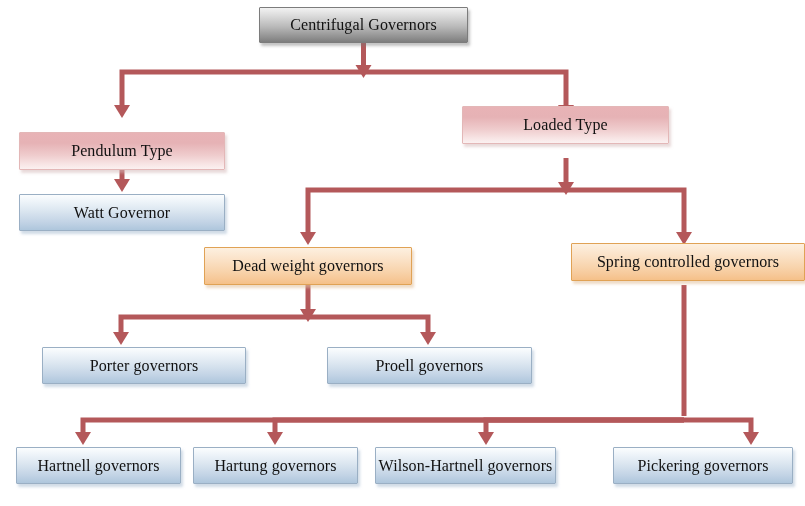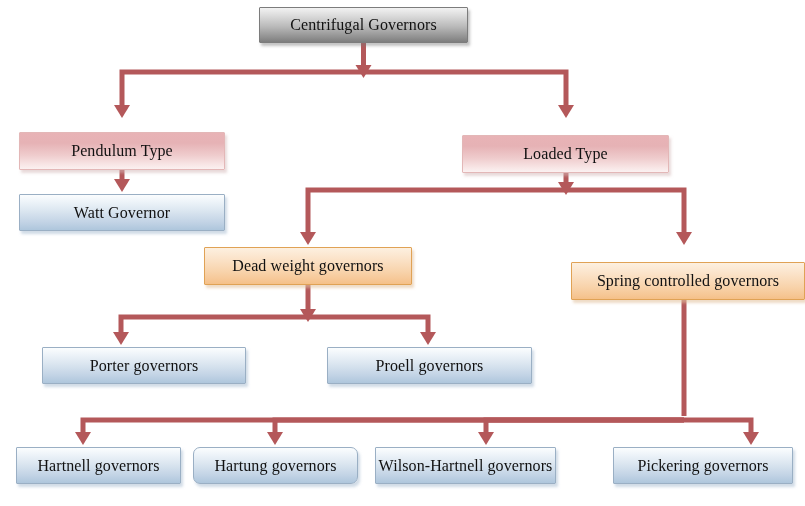--- a/index.html
+++ b/index.html
@@ -139,42 +139,42 @@
       </g>
     </svg>
 
   <div id="node-layer">
       <div class="node root" style="left: 259px; top: 7px; width: 209px; height: 36px;">
         <span class="label">Centrifugal Governors</span>
       </div>
       <div class="node rose" style="left: 19px; top: 120px; width: 206px; height: 38px; margin-top: 12px;">
         <span class="label">Pendulum Type</span>
       </div>
-      <div class="node rose" style="left: 462px; top: 135px; width: 207px; height: 38px;">
+      <div class="node rose" style="left: 462px; top: 106px; width: 207px; height: 38px;">
         <span class="label">Loaded Type</span>
       </div>
       <div class="node blue" style="left: 19px; top: 194px; width: 206px; height: 37px;">
         <span class="label">Watt Governor</span>
       </div>
       <div class="node peach" style="left: 204px; top: 247px; width: 208px; height: 38px;">
         <span class="label">Dead weight governors</span>
       </div>
-      <div class="node peach" style="left: 571px; top: 262px; width: 234px; height: 38px;">
+      <div class="node peach" style="left: 571px; top: 243px; width: 234px; height: 38px;">
         <span class="label">Spring controlled governors</span>
       </div>
       <div class="node blue" style="left: 19px; top: 347px; width: 204px; height: 37px; margin-left: 23px;">
         <span class="label">Porter governors</span>
       </div>
       <div class="node blue" style="left: 327px; top: 347px; width: 205px; height: 37px;">
         <span class="label">Proell governors</span>
       </div>
       <div class="node blue" style="left: 16px; top: 447px; width: 165px; height: 37px;">
         <span class="label">Hartnell governors</span>
       </div>
-      <div class="node blue" style="left: 193px; top: 447px; width: 165px; height: 37px; border-radius: 7px;">
+      <div class="node blue" style="left: 193px; top: 447px; width: 165px; height: 37px;">
         <span class="label">Hartung governors</span>
       </div>
       <div class="node blue" style="left: 375px; top: 447px; width: 181px; height: 37px;">
         <span class="label">Wilson-Hartnell governors</span>
       </div>
       <div class="node blue" style="left: 613px; top: 447px; width: 180px; height: 37px;">
         <span class="label">Pickering governors</span>
       </div>
     </div>
 

